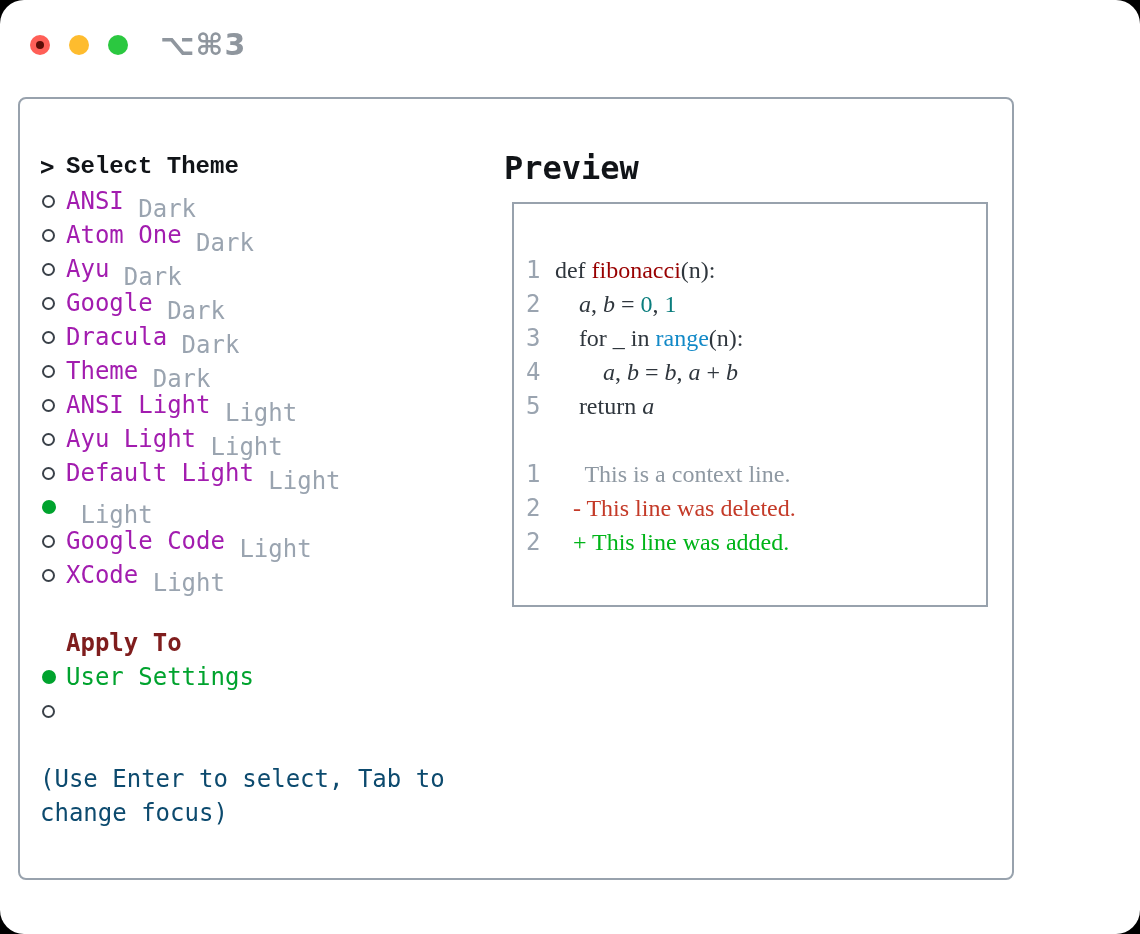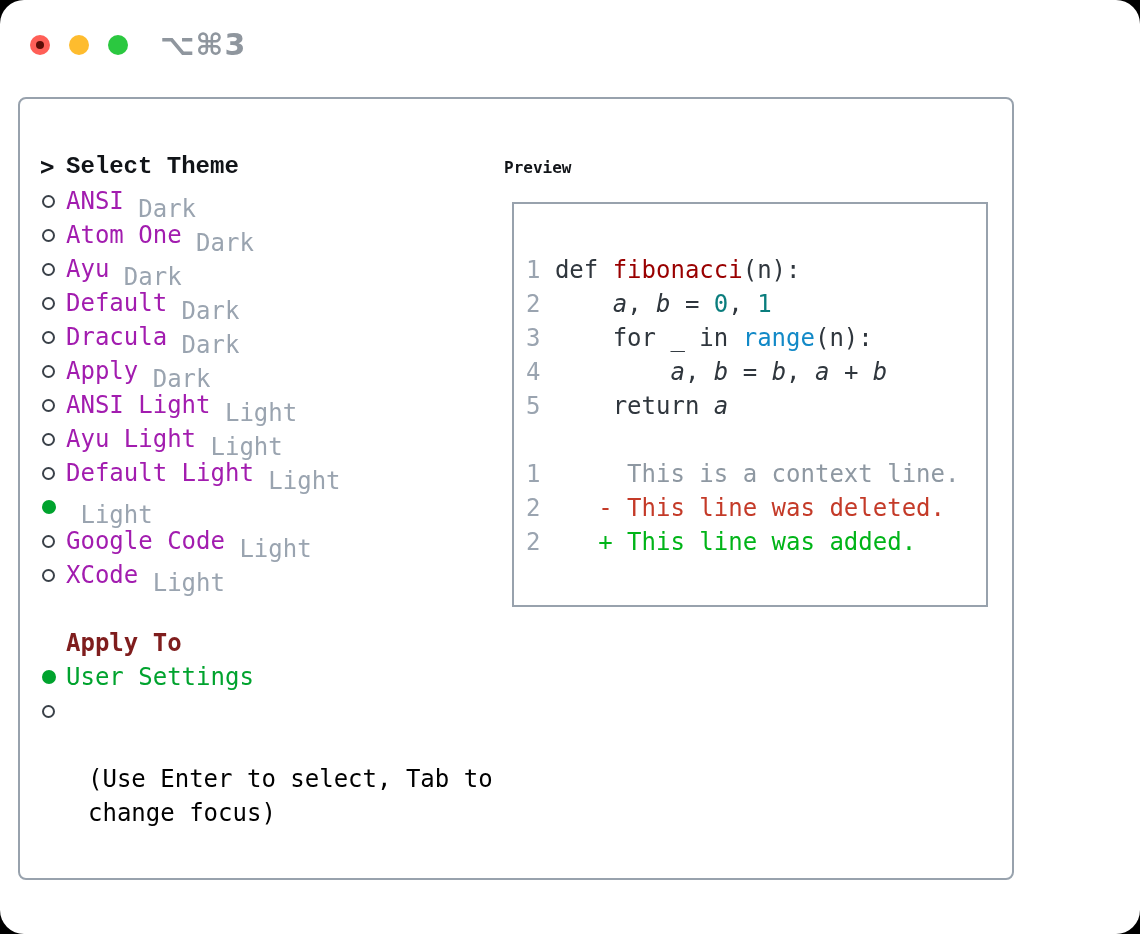--- a/index.html
+++ b/index.html
@@ -43,36 +43,36 @@
   .htitle2{font-weight:700;color:#7f1d1d;}
   .circle{
     width:13px;height:13px;border:2px solid #3a4149;border-radius:50%;
     box-sizing:border-box;margin-left:2px;
   }
   .circle.sel{background:#00a32e;border-color:#00a32e;width:14px;height:14px;}
   .olabel{color:#a21caf;}
   .olabel.sel{color:#00a32e;}
   .suffix{color:#9aa4b0;margin-left:1ch;margin-top:16px;}
   .hint{
-    color:#000000;width:29ch;white-space:normal;word-break:normal;margin-left:48px;
+    color:#0c4a6e;width:29ch;white-space:normal;word-break:normal;
   }
   
   .preview-title{
-    position:absolute;left:484px;top:52px;font-size:16px;line-height:34px;
+    position:absolute;left:484px;top:52px;font-size:32px;line-height:34px;
     font-weight:700;color:#111418;
   }
   .preview-box{
     position:absolute;left:492px;top:103px;width:476px;height:405px;
     border:2px solid #98a2ad;box-sizing:border-box;background:#fff;
     padding:49px 0 0 12px;overflow:hidden;
     font-size:24px;line-height:34px;
   }
   .pline{display:flex;height:34px;align-items:center;}
   .ln{width:1ch;flex:0 0 auto;margin-right:1ch;color:#9aa4b0;text-align:left;}
-  .content{white-space:pre;}
+  .content{white-space:pre;font-family:Liberation Serif, serif;}
   .c-p{color:#2f363d;}
   .c-k{color:#2f363d;}
   .c-fn{color:#990000;}
   .c-n{color:#0a7d7d;}
   .c-b{color:#1289c7;}
   .c-v{color:#2f363d;font-style:italic;}
   .c-ctx{color:#8e98a2;margin-top:24px;}
   .c-del{color:#c43a28;text-align:right;}
   .c-add{color:#00b418;}
 </style>
@@ -97,23 +97,23 @@
     <div class="left-col">
       <div class="row">
         <span class="marker tmark">&gt;</span>
         <span class="htitle">Select Theme</span>
       </div>
 
       <div id="theme-list">
           <div class="row"><span class="marker"><span class="circle"></span></span><span class="olabel">ANSI</span><span class="suffix">Dark</span></div>
           <div class="row"><span class="marker"><span class="circle"></span></span><span class="olabel">Atom One</span><span class="suffix">Dark</span></div>
           <div class="row"><span class="marker"><span class="circle"></span></span><span class="olabel">Ayu</span><span class="suffix">Dark</span></div>
-          <div class="row"><span class="marker"><span class="circle"></span></span><span class="olabel">Default</span><span class="suffix">Dark</span></div>
+          <div class="row"><span class="marker"><span class="circle"></span></span><span class="olabel">Google</span><span class="suffix">Dark</span></div>
           <div class="row"><span class="marker"><span class="circle"></span></span><span class="olabel">Dracula</span><span class="suffix">Dark</span></div>
-          <div class="row"><span class="marker"><span class="circle"></span></span><span class="olabel">Apply</span><span class="suffix">Dark</span></div>
+          <div class="row"><span class="marker"><span class="circle"></span></span><span class="olabel">Theme</span><span class="suffix">Dark</span></div>
           <div class="row"><span class="marker"><span class="circle"></span></span><span class="olabel">ANSI Light</span><span class="suffix">Light</span></div>
           <div class="row"><span class="marker"><span class="circle"></span></span><span class="olabel">Ayu Light</span><span class="suffix">Light</span></div>
           <div class="row"><span class="marker"><span class="circle"></span></span><span class="olabel">Default Light</span><span class="suffix">Light</span></div>
           <div class="row"><span class="marker"><span class="circle sel"></span></span><span class="suffix">Light</span></div>
           <div class="row"><span class="marker"><span class="circle"></span></span><span class="olabel">Google Code</span><span class="suffix">Light</span></div>
           <div class="row"><span class="marker"><span class="circle"></span></span><span class="olabel">XCode</span><span class="suffix">Light</span></div>
         </div>
 
       <div class="row spacer"></div>
 

